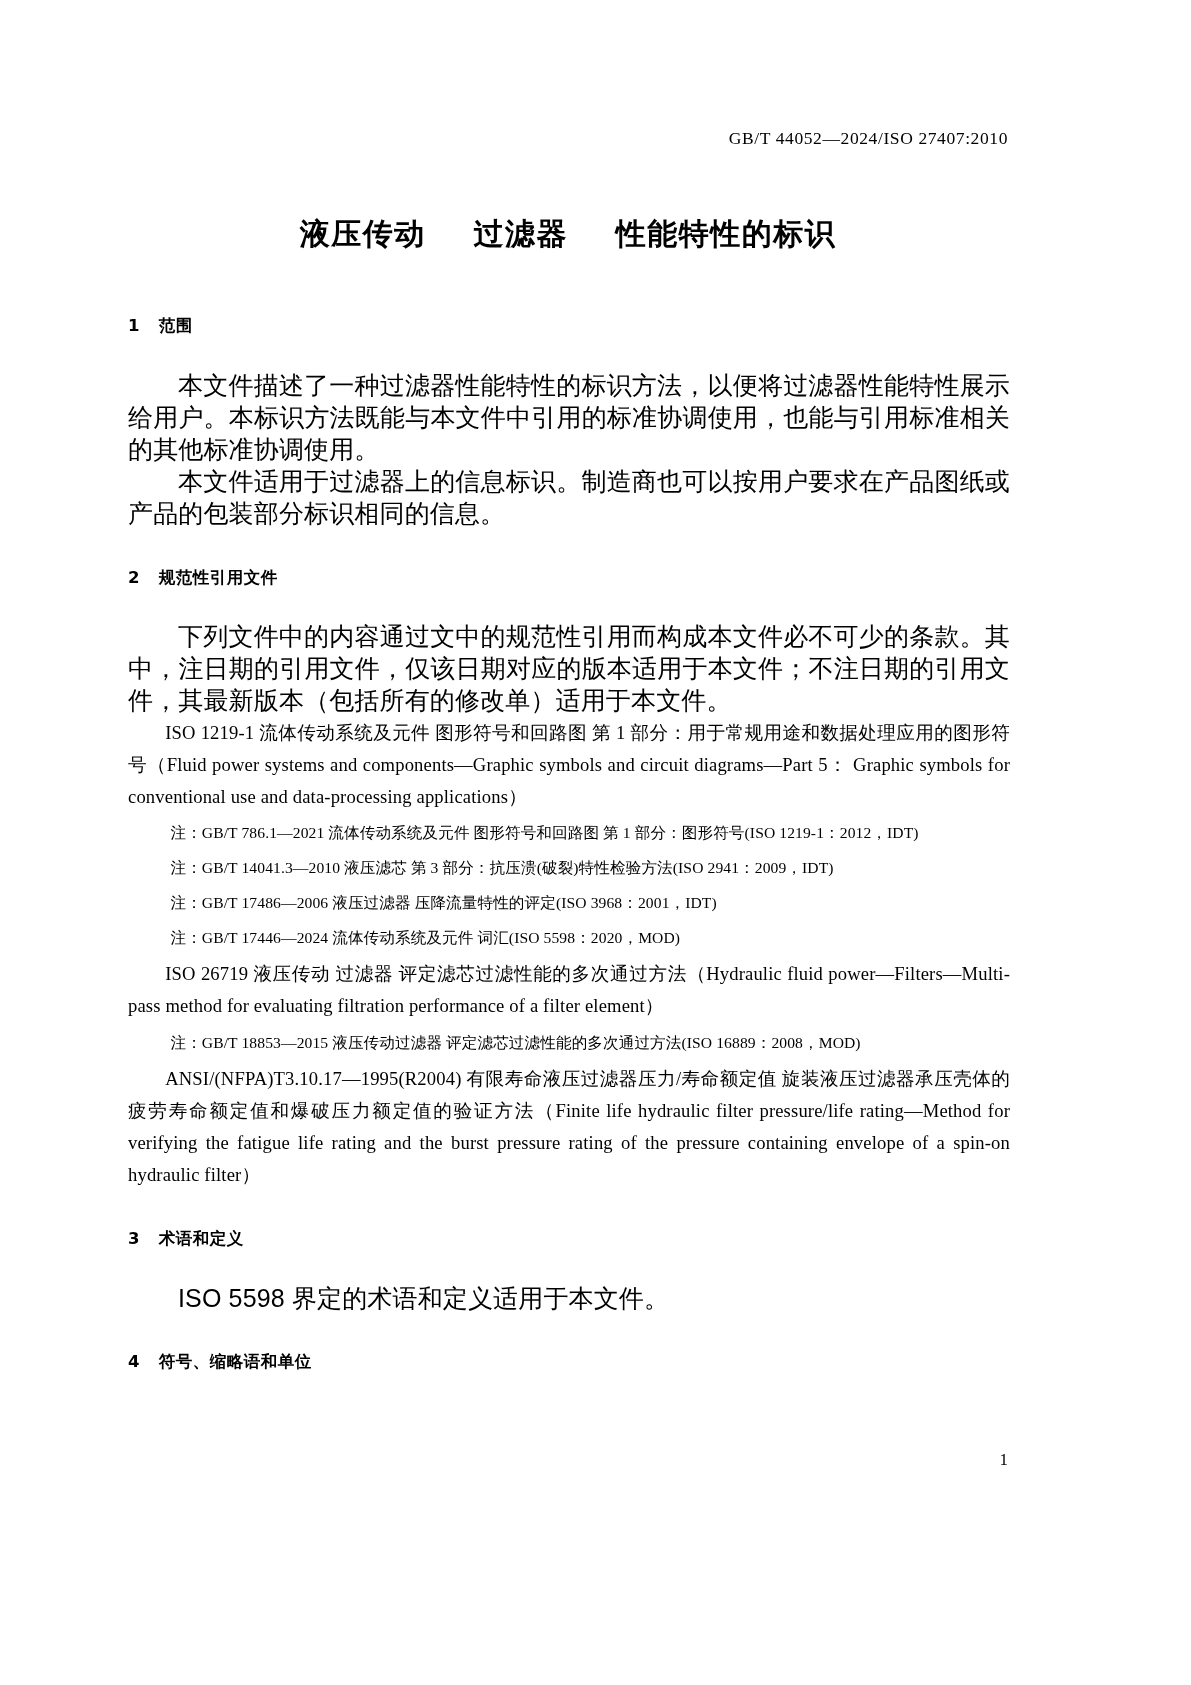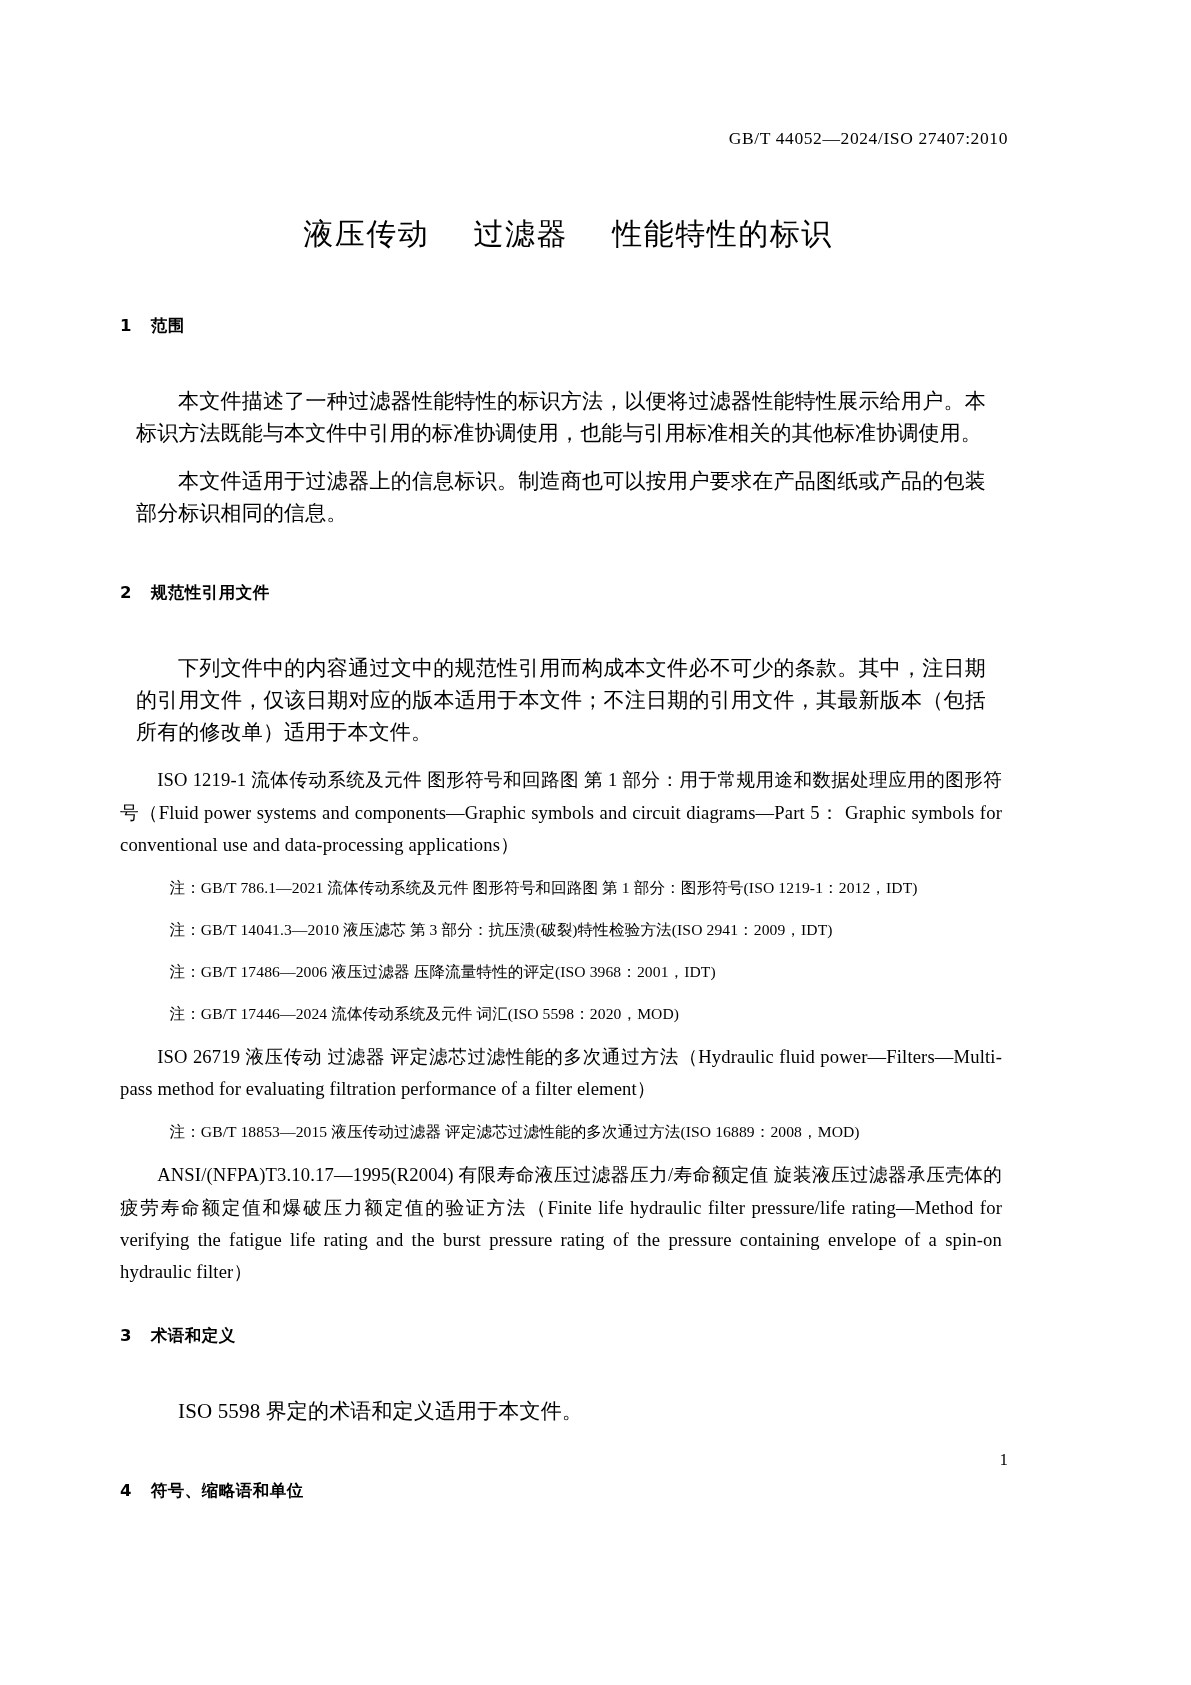--- a/index.html
+++ b/index.html
@@ -36,70 +36,70 @@
     white-space: nowrap;
   }
   
   .doc-title {
     position: absolute;
     top: 214px;
     left: 128px;
     width: 880px;
     text-align: center;
     font-family: "DejaVu Sans", sans-serif;
-    font-weight: normal;
+    font-weight: bold;
     font-size: 30px;
     letter-spacing: 1.5px;
     white-space: pre;
   }
   
   .content {
     position: absolute;
     top: 318px;
-    left: 120px;
+    left: 128px;
     width: 882px;
   }
   h2.sec {
     font-family: "DejaVu Sans", sans-serif;
     font-weight: bold;
     font-size: 16.5px;
     margin: 0;
     padding: 0;
     letter-spacing: 0.5px;
     white-space: pre;
     line-height: 1;
   }
 
   p.para {
-    margin: 16px;
+    margin: 0;
     padding: 0;
-    font-size: 21px;
+    font-size: 25px;
     line-height: 32.2px;
     text-align: justify;
     text-justify: inter-character;
     text-indent: 2em;
-    font-family: Liberation Serif, serif;
+    font-family: Liberation Sans, sans-serif;
     letter-spacing: 0.15px;
   }
 
   
   p.ref {
     margin: 0;
     padding: 0;
     font-size: 18.6px;
     line-height: 32.2px;
     text-align: justify;
     text-indent: 2em;
     font-family: "Liberation Serif", "DejaVu Serif", serif;
     letter-spacing: 0.15px;
   }
 
   
   p.note {
-    margin: 12px;
+    margin: 5px;
     padding: 0;
     font-size: 15.6px;
     line-height: 30px;
     text-indent: 2.4em;
     font-family: "Liberation Serif", "DejaVu Serif", serif;
     letter-spacing: 0.1px;
     white-space: nowrap;
   }
   .spacer-lg { height: 34px; }
   .spacer-xl { height: 40px; }

